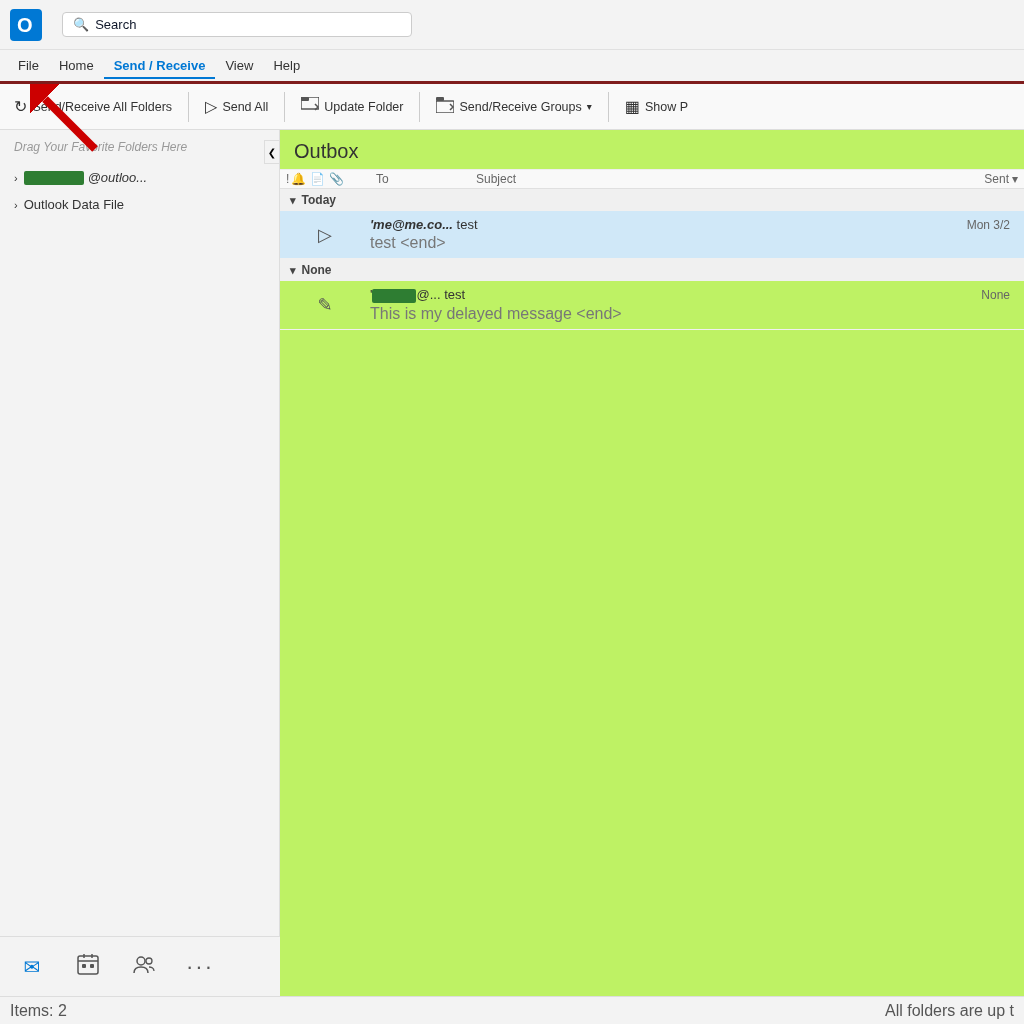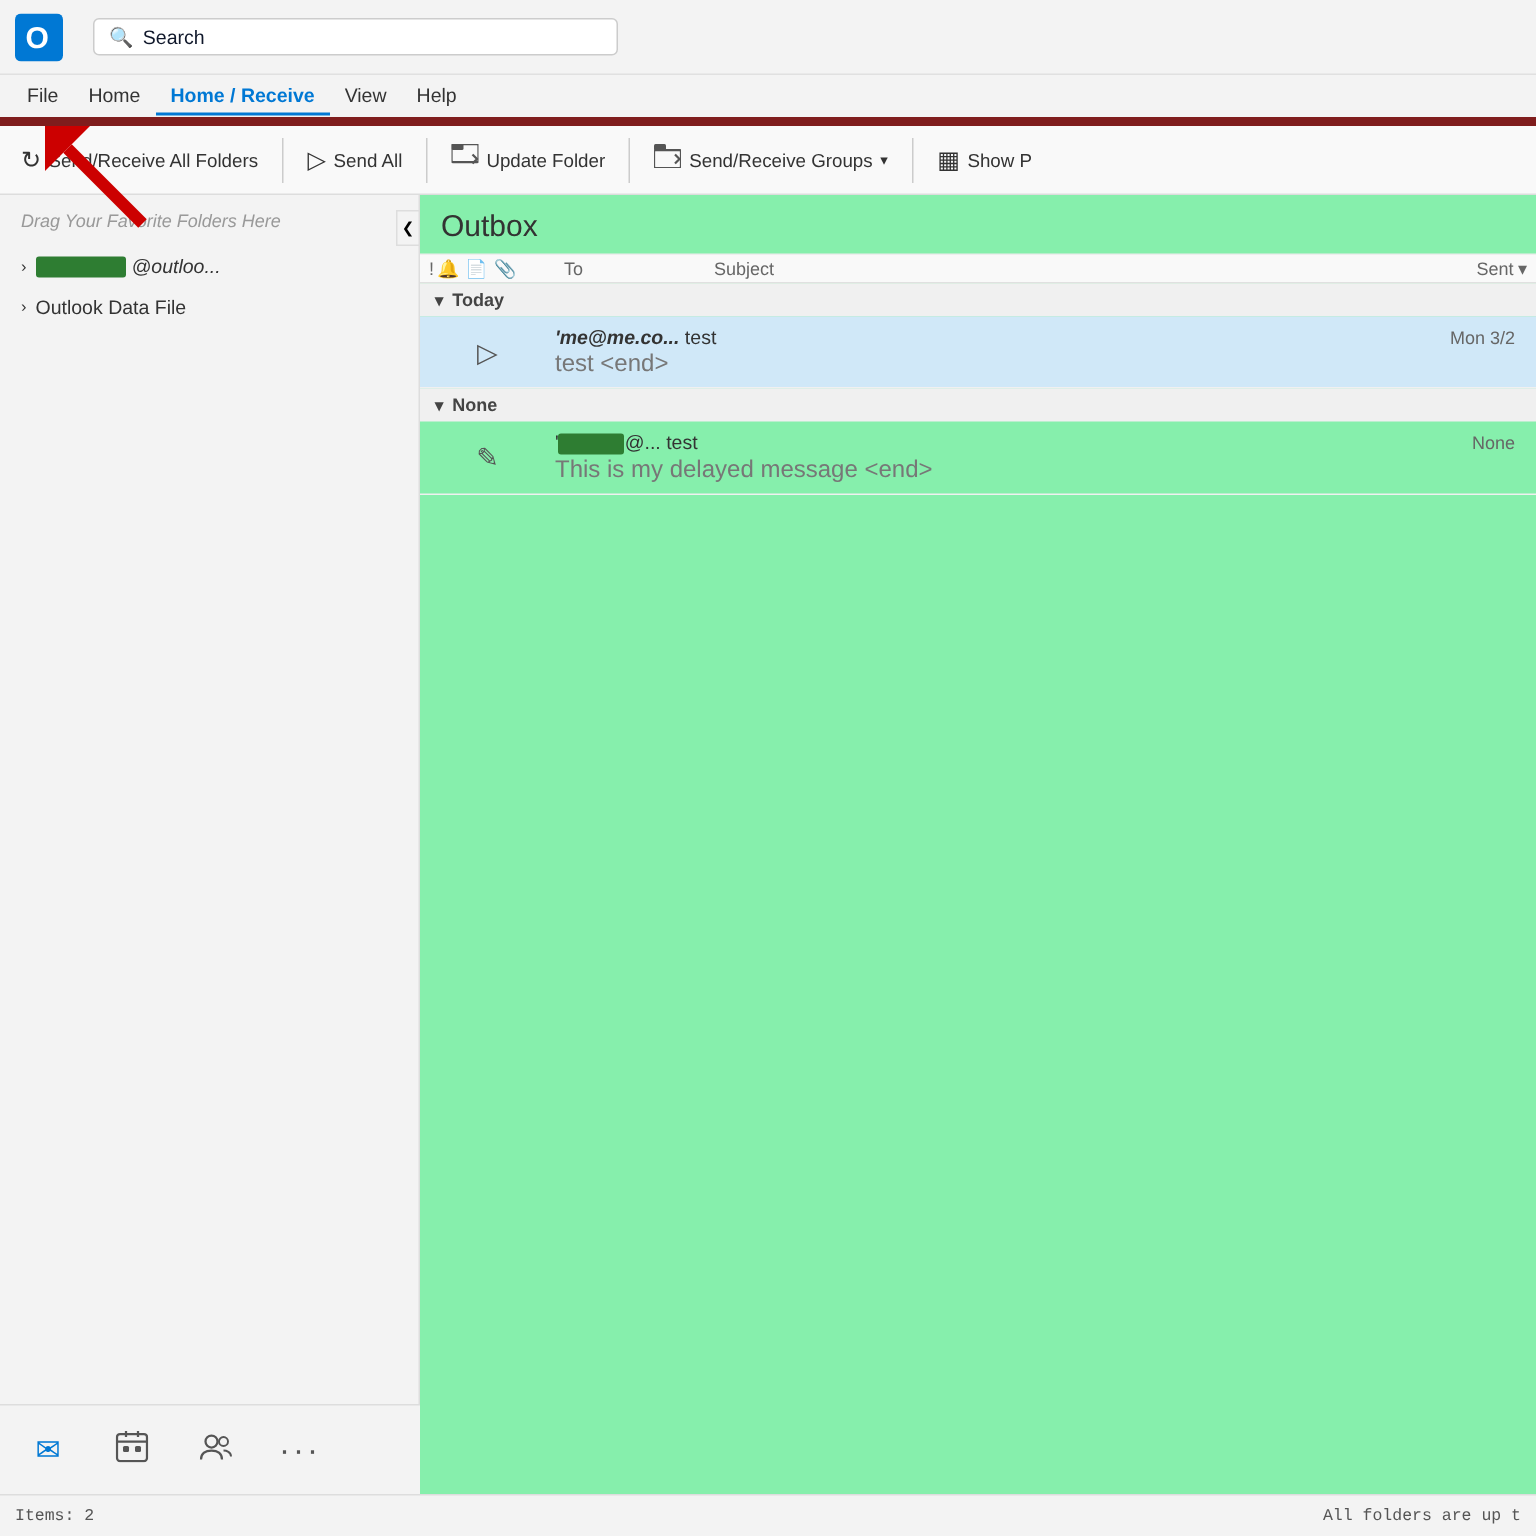--- a/index.html
+++ b/index.html
@@ -39,25 +39,25 @@
       color: #666;
     }
     .search-icon-span {
       margin-right: 6px;
       color: #666;
     }
 
     
     .menu-bar {
       display: flex;
-      align-items: center;
+      align-items: flex-end;
       background: #f3f3f3;
       padding: 2px 8px;
       height: 34px;
-      border-bottom: 6px solid #7f1d1d;
+      border-bottom: 3px solid #7f1d1d;
     }
     .menu-item {
       padding: 4px 10px;
       cursor: pointer;
       font-size: 13px;
       color: #333;
       border-bottom: 2px solid transparent;
     }
     .menu-item.active {
       color: #0078d4;
@@ -151,21 +151,21 @@
       color: #333;
     }
     .sidebar-data-file .chevron {
       margin-right: 6px;
       font-size: 11px;
     }
 
     
     .content-area {
       flex: 1;
-      background: #86efac;
+      background: #bef264;
       display: flex;
       flex-direction: column;
     }
     .outbox-title {
       padding: 10px 14px 6px;
       font-size: 20px;
       font-weight: 300;
       color: #333;
       border-bottom: 1px solid #eee;
     }
@@ -289,27 +289,26 @@
 
     
     .status-bar {
       height: 28px;
       background: #f3f3f3;
       border-top: 1px solid #ddd;
       display: flex;
       align-items: center;
       justify-content: space-between;
       padding: 0 10px;
-      font-size: 11px;
+      font-size: 16px;
       color: #555;
       position: absolute;
       bottom: 0;
       left: 0;
       right: 0;
-      font-family: Liberation Mono, monospace;
     }
 
     
     .red-arrow {
       position: absolute;
       top: 84px;
       left: 30px;
       width: 80px;
       height: 80px;
       z-index: 100;
@@ -329,21 +328,21 @@
   </div>
   <div class="search-box">
     <span class="search-icon-span">🔍</span>
     <span style="color:#0f172a;">Search</span>
   </div>
 </div>
 
 <div class="menu-bar">
   <div class="menu-item">File</div>
   <div class="menu-item">Home</div>
-  <div class="menu-item active">Home / Receive</div>
+  <div class="menu-item active">Send / Receive</div>
   <div class="menu-item">View</div>
   <div class="menu-item">Help</div>
 </div>
 
 <div class="ribbon">
   <div class="ribbon-btn">
     <span class="rb-icon">↻</span>
     <span>Send/Receive All Folders</span>
   </div>
   <div class="ribbon-separator"></div>

